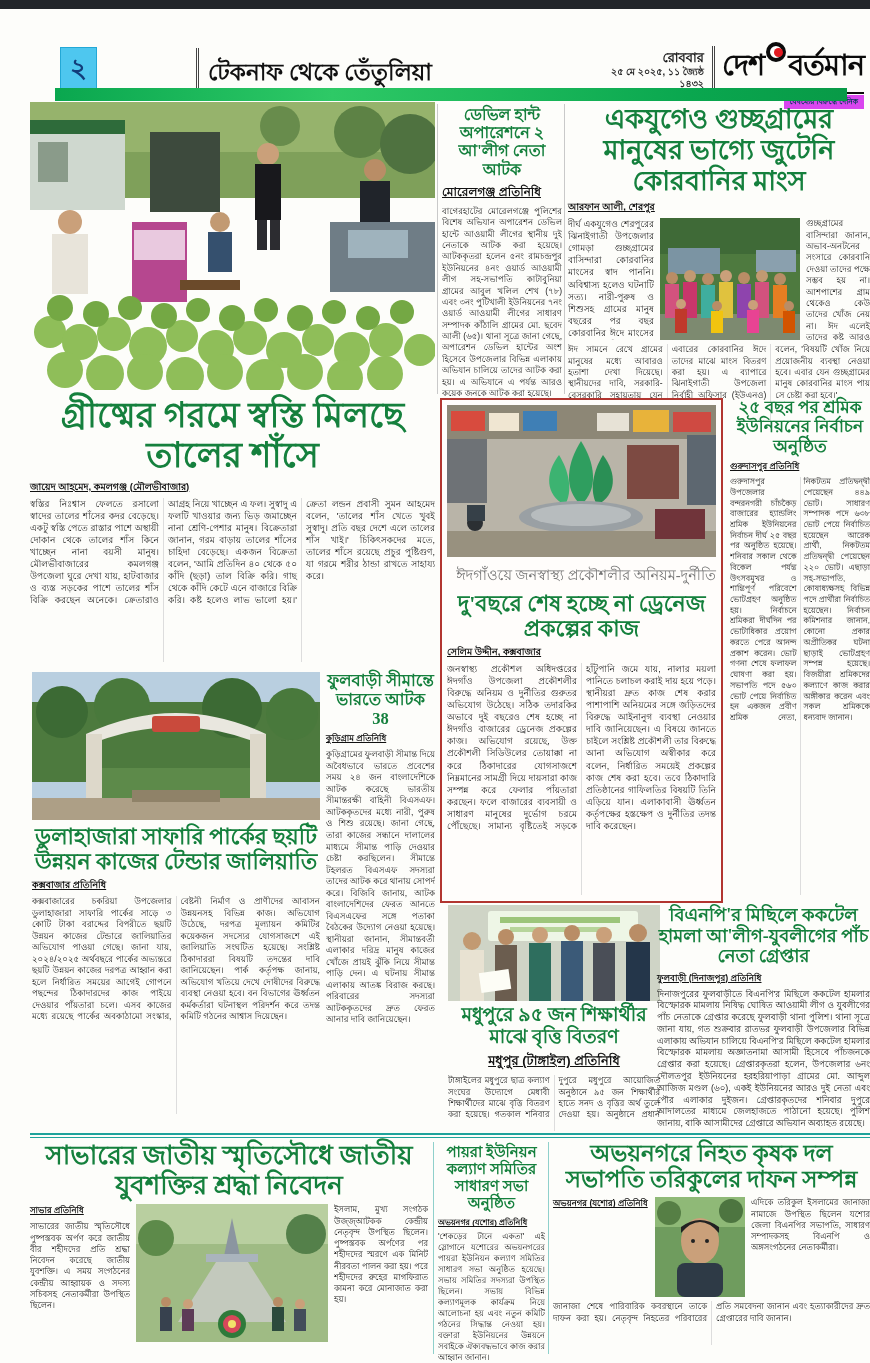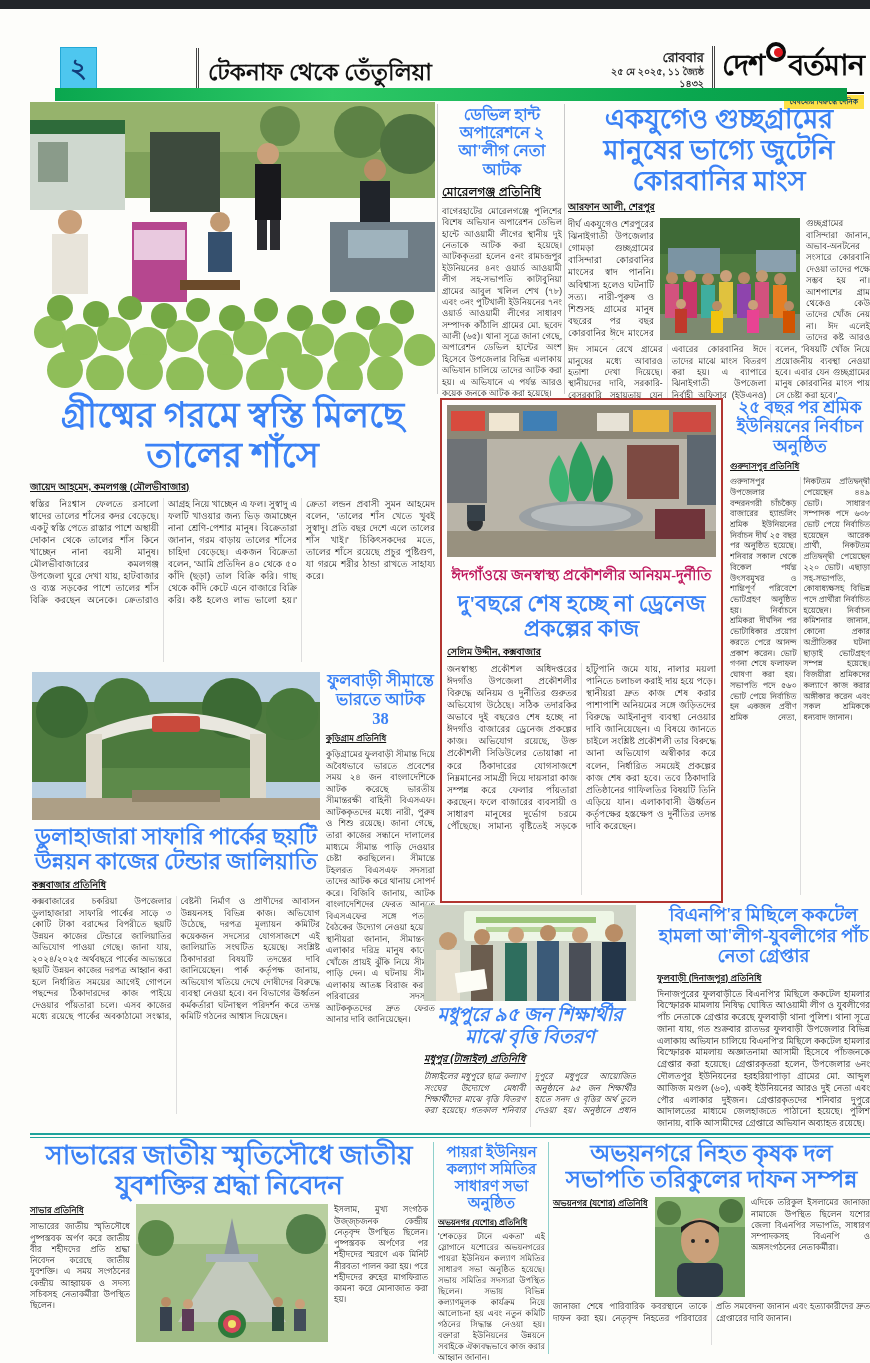--- a/index.html
+++ b/index.html
@@ -16,27 +16,27 @@
   .dateblock{left:592px;top:50px;width:112px;text-align:right;line-height:1.25;}
   .dateblock .d1{font-size:13px;font-weight:bold;}
   .dateblock .d2{font-size:9.5px;font-weight:bold;color:#222;}
   .masthead{left:722px;top:42px;width:142px;}
   .masthead-row{display:flex;align-items:flex-start;justify-content:center;gap:2px;}
   .mh-txt{font-size:29px;font-weight:900;color:#0b0b0b;font-family:"Liberation Serif",serif;letter-spacing:-1px;}
   .mh-logo{width:20px;height:20px;border-radius:50%;border:4px solid #0b0b0b;box-sizing:border-box;position:relative;background:#fff;}
   .mh-logo::after{content:"";position:absolute;left:4px;top:2px;width:9px;height:9px;border-radius:50%;background:#e11b22;}
   .mh-underline{height:2px;background:#0b0b0b;margin-top:1px;}
   .mh-tagrow{display:flex;justify-content:flex-end;margin-top:1px;}
-  .mh-tag{background:#fde047;color:#0a3a5c;font-size:7.5px;font-weight:bold;padding:1px 6px;}
+  .mh-tag{background:#d946ef;color:#0a3a5c;font-size:7.5px;font-weight:bold;padding:1px 6px;}
   .greenbar{left:55px;top:88px;width:792px;height:13px;
             background:linear-gradient(90deg,#0aa74f,#2ec966 35%,#0aa74f 80%,#089a47);}
   
-  .headline{font-weight:bold;text-align:center;color:#3b82f6;line-height:1.14;
+  .headline{font-weight:bold;text-align:center;color:#15803d;line-height:1.14;
             font-family:"Liberation Serif",serif;}
-  .kicker{font-weight:bold;text-align:center;color:#be185d;font-family:"Liberation Serif",serif;}
+  .kicker{font-weight:normal;text-align:right;color:#737373;font-family:"Liberation Serif",serif;}
   .byline{font-weight:bold;font-size:9.5px;text-decoration:underline;color:#111;margin:4px 0 3px 0;}
   .btxt{font-size:9px;line-height:1.34;text-align:justify;color:#191919;overflow:hidden;}
   .cols2{column-count:2;column-gap:9px;column-rule:1px solid #ddd;}
   .cols3{column-count:3;column-gap:9px;column-rule:1px solid #ddd;}
   .photo{display:block;}
   .vrule{width:0;border-left:1px solid #c9c9c9;}
   .redbox{border:2px solid #b23530;box-sizing:border-box;padding:5px;background:#fffdfb;}
   .tealline{background:#1fa39b;}
 </style>
 </head>
@@ -242,21 +242,21 @@
     <div class="byline">কক্সবাজার প্রতিনিধি</div>
     <div class="btxt cols2" style="height:218px;font-size:8.6px;">কক্সবাজারের চকরিয়া উপজেলার ডুলাহাজারা সাফারি পার্কের সাড়ে ৩ কোটি টাকা বরাদ্দের বিপরীতে ছয়টি উন্নয়ন কাজের টেন্ডারে জালিয়াতির অভিযোগ পাওয়া গেছে। জানা যায়, ২০২৪/২০২৫ অর্থবছরে পার্কের অভ্যন্তরে ছয়টি উন্নয়ন কাজের দরপত্র আহ্বান করা হলে নির্ধারিত সময়ের আগেই গোপনে পছন্দের ঠিকাদারদের কাজ পাইয়ে দেওয়ার পাঁয়তারা চলে। এসব কাজের মধ্যে রয়েছে পার্কের অবকাঠামো সংস্কার, বেষ্টনী নির্মাণ ও প্রাণীদের আবাসন উন্নয়নসহ বিভিন্ন কাজ। অভিযোগ উঠেছে, দরপত্র মূল্যায়ন কমিটির কয়েকজন সদস্যের যোগসাজশে এই জালিয়াতি সংঘটিত হয়েছে। সংশ্লিষ্ট ঠিকাদাররা বিষয়টি তদন্তের দাবি জানিয়েছেন। পার্ক কর্তৃপক্ষ জানায়, অভিযোগ খতিয়ে দেখে দোষীদের বিরুদ্ধে ব্যবস্থা নেওয়া হবে। বন বিভাগের ঊর্ধ্বতন কর্মকর্তারা ঘটনাস্থল পরিদর্শন করে তদন্ত কমিটি গঠনের আশ্বাস দিয়েছেন।</div>
   </div>
 
   <div class="abs" style="left:326px;top:672px;width:109px;height:452px;">
     <div class="headline" style="font-size:16.5px;">ফুলবাড়ী সীমান্তে ভারতে আটক 38</div>
     <div class="byline" style="font-size:8.5px;">কুড়িগ্রাম প্রতিনিধি</div>
     <div class="btxt" style="font-size:8.6px;height:384px;">কুড়িগ্রামের ফুলবাড়ী সীমান্ত দিয়ে অবৈধভাবে ভারতে প্রবেশের সময় ২৪ জন বাংলাদেশিকে আটক করেছে ভারতীয় সীমান্তরক্ষী বাহিনী বিএসএফ। আটককৃতদের মধ্যে নারী, পুরুষ ও শিশু রয়েছে। জানা গেছে, তারা কাজের সন্ধানে দালালের মাধ্যমে সীমান্ত পাড়ি দেওয়ার চেষ্টা করছিলেন। সীমান্তে টহলরত বিএসএফ সদস্যরা তাদের আটক করে থানায় সোপর্দ করে। বিজিবি জানায়, আটক বাংলাদেশিদের ফেরত আনতে বিএসএফের সঙ্গে পতাকা বৈঠকের উদ্যোগ নেওয়া হয়েছে। স্থানীয়রা জানান, সীমান্তবর্তী এলাকার দরিদ্র মানুষ কাজের খোঁজে প্রায়ই ঝুঁকি নিয়ে সীমান্ত পাড়ি দেন। এ ঘটনায় সীমান্ত এলাকায় আতঙ্ক বিরাজ করছে। পরিবারের সদস্যরা আটককৃতদের দ্রুত ফেরত আনার দাবি জানিয়েছেন।</div>
   </div>
 
-  <div class="abs" style="left:424px;top:905px;width:212px;height:226px;font-style:italic;">
+  <div class="abs" style="left:448px;top:905px;width:212px;height:226px;">
     <svg class="photo" width="212" height="96" viewBox="0 0 212 96">
       <rect width="212" height="96" fill="#cfd4c6"></rect>
       <rect x="40" y="6" width="150" height="30" rx="3" fill="#eef6e6"></rect>
       <rect x="52" y="12" width="120" height="6" fill="#9cc57a"></rect>
       <rect x="62" y="22" width="96" height="5" fill="#b7d59b"></rect>
       <g>
         <circle cx="24" cy="36" r="9" fill="#c29a72"></circle>
           <rect x="12" y="45" width="24" height="51" fill="#e8e2d2"></rect>
         <circle cx="58" cy="32" r="8" fill="#b98d66"></circle>
           <rect x="47" y="40" width="22" height="56" fill="#6b5d4f"></rect>
@@ -265,21 +265,21 @@
         <circle cx="124" cy="28" r="8" fill="#b98d66"></circle>
           <rect x="113" y="36" width="22" height="60" fill="#3b5a78"></rect>
         <circle cx="156" cy="30" r="8" fill="#caa07a"></circle>
           <rect x="145" y="38" width="22" height="58" fill="#4a4e57"></rect>
         <circle cx="190" cy="28" r="9" fill="#b98d66"></circle>
           <rect x="178" y="37" width="24" height="59" fill="#24364a"></rect>
       </g>
       <rect x="32" y="66" width="30" height="20" fill="#fdfdf6" transform="rotate(-8 47 76)"></rect>
     </svg>
     <div class="headline" style="font-size:19px;padding-top:3px;">মধুপুরে ৯৫ জন শিক্ষার্থীর মাঝে বৃত্তি বিতরণ</div>
-    <div class="byline" style="font-size:10px;">মধুপুর (টাঙ্গাইল) প্রতিনিধি</div>
+    <div class="byline" style="font-size:13px;text-align:center;">মধুপুর (টাঙ্গাইল) প্রতিনিধি</div>
     <div class="btxt cols2" style="font-size:8.4px;height:56px;">টাঙ্গাইলের মধুপুরে ছাত্র কল্যাণ সংঘের উদ্যোগে মেধাবী শিক্ষার্থীদের মাঝে বৃত্তি বিতরণ করা হয়েছে। গতকাল শনিবার দুপুরে মধুপুরে আয়োজিত অনুষ্ঠানে ৯৫ জন শিক্ষার্থীর হাতে সনদ ও বৃত্তির অর্থ তুলে দেওয়া হয়। অনুষ্ঠানে প্রধান অতিথিসহ শিক্ষক, অভিভাবক ও স্থানীয় গণ্যমান্য ব্যক্তিরা উপস্থিত ছিলেন।</div>
   </div>
 
   <div class="abs" style="left:657px;top:905px;width:213px;height:226px;">
     <div class="headline" style="font-size:18px;">বিএনপি'র মিছিলে ককটেল হামলা আ'লীগ-যুবলীগের পাঁচ নেতা গ্রেপ্তার</div>
     <div class="byline" style="font-size:8.8px;">ফুলবাড়ী (দিনাজপুর) প্রতিনিধি</div>
     <div class="btxt" style="font-size:8.8px;height:158px;">দিনাজপুরের ফুলবাড়ীতে বিএনপি'র মিছিলে ককটেল হামলার বিস্ফোরক মামলায় নিষিদ্ধ ঘোষিত আওয়ামী লীগ ও যুবলীগের পাঁচ নেতাকে গ্রেপ্তার করেছে ফুলবাড়ী থানা পুলিশ। থানা সূত্রে জানা যায়, গত শুক্রবার রাতভর ফুলবাড়ী উপজেলার বিভিন্ন এলাকায় অভিযান চালিয়ে বিএনপি'র মিছিলে ককটেল হামলার বিস্ফোরক মামলায় অজ্ঞাতনামা আসামী হিসেবে পাঁচজনকে গ্রেপ্তার করা হয়েছে। গ্রেপ্তারকৃতরা হলেন, উপজেলার ৬নং দৌলতপুর ইউনিয়নের হরহরিয়াপাড়া গ্রামের মো. আব্দুল আজিজ মণ্ডল (৬০), একই ইউনিয়নের আরও দুই নেতা এবং পৌর এলাকার দুইজন। গ্রেপ্তারকৃতদের শনিবার দুপুরে আদালতের মাধ্যমে জেলহাজতে পাঠানো হয়েছে। পুলিশ জানায়, বাকি আসামীদের গ্রেপ্তারে অভিযান অব্যাহত রয়েছে।</div>
   </div>
 
   <div class="abs tealline" style="left:30px;top:1133px;width:840px;height:2px;"></div>
@@ -309,21 +309,21 @@
             <rect x="46" y="105" width="12" height="22" fill="#5d3b57"></rect>
           <circle cx="142" cy="98" r="5" fill="#b98d66"></circle>
             <rect x="136" y="103" width="12" height="24" fill="#2c4a3c"></rect>
           <circle cx="164" cy="100" r="5" fill="#caa07a"></circle>
             <rect x="158" y="105" width="12" height="22" fill="#434d5a"></rect>
         </g>
         <circle cx="96" cy="120" r="14" fill="#2f7a3a"></circle>
         <circle cx="96" cy="120" r="9" fill="#d8475a"></circle>
         <circle cx="96" cy="120" r="4" fill="#f2e26a"></circle>
       </svg>
-      <div class="btxt" style="flex:1;font-size:8.4px;height:138px;">ইসলাম, মুখ্য সংগঠক উজ্জ্চজনক কেন্দ্রীয় নেতৃবৃন্দ উপস্থিত ছিলেন। পুষ্পস্তবক অর্পণের পর শহীদদের স্মরণে এক মিনিট নীরবতা পালন করা হয়। পরে শহীদদের রুহের মাগফিরাত কামনা করে মোনাজাত করা হয়।</div>
+      <div class="btxt" style="flex:1;font-size:8.4px;height:138px;">ইসলাম, মুখ্য সংগঠক উজ্জ্আটকক কেন্দ্রীয় নেতৃবৃন্দ উপস্থিত ছিলেন। পুষ্পস্তবক অর্পণের পর শহীদদের স্মরণে এক মিনিট নীরবতা পালন করা হয়। পরে শহীদদের রুহের মাগফিরাত কামনা করে মোনাজাত করা হয়।</div>
     </div>
   </div>
 
   <div class="abs" style="left:438px;top:1144px;width:107px;height:210px;">
     <div class="headline" style="font-size:15px;">পায়রা ইউনিয়ন কল্যাণ সমিতির সাধারণ সভা অনুষ্ঠিত</div>
     <div class="byline" style="font-size:8px;">অভয়নগর (যশোর) প্রতিনিধি</div>
     <div class="btxt" style="font-size:8.2px;height:140px;">'শেকড়ের টানে একতা' এই স্লোগানে যশোরের অভয়নগরের পায়রা ইউনিয়ন কল্যাণ সমিতির সাধারণ সভা অনুষ্ঠিত হয়েছে। সভায় সমিতির সদস্যরা উপস্থিত ছিলেন। সভায় বিভিন্ন কল্যাণমূলক কার্যক্রম নিয়ে আলোচনা হয় এবং নতুন কমিটি গঠনের সিদ্ধান্ত নেওয়া হয়। বক্তারা ইউনিয়নের উন্নয়নে সবাইকে ঐক্যবদ্ধভাবে কাজ করার আহ্বান জানান।</div>
   </div>
 
   <div class="abs" style="left:553px;top:1141px;width:317px;height:214px;">

